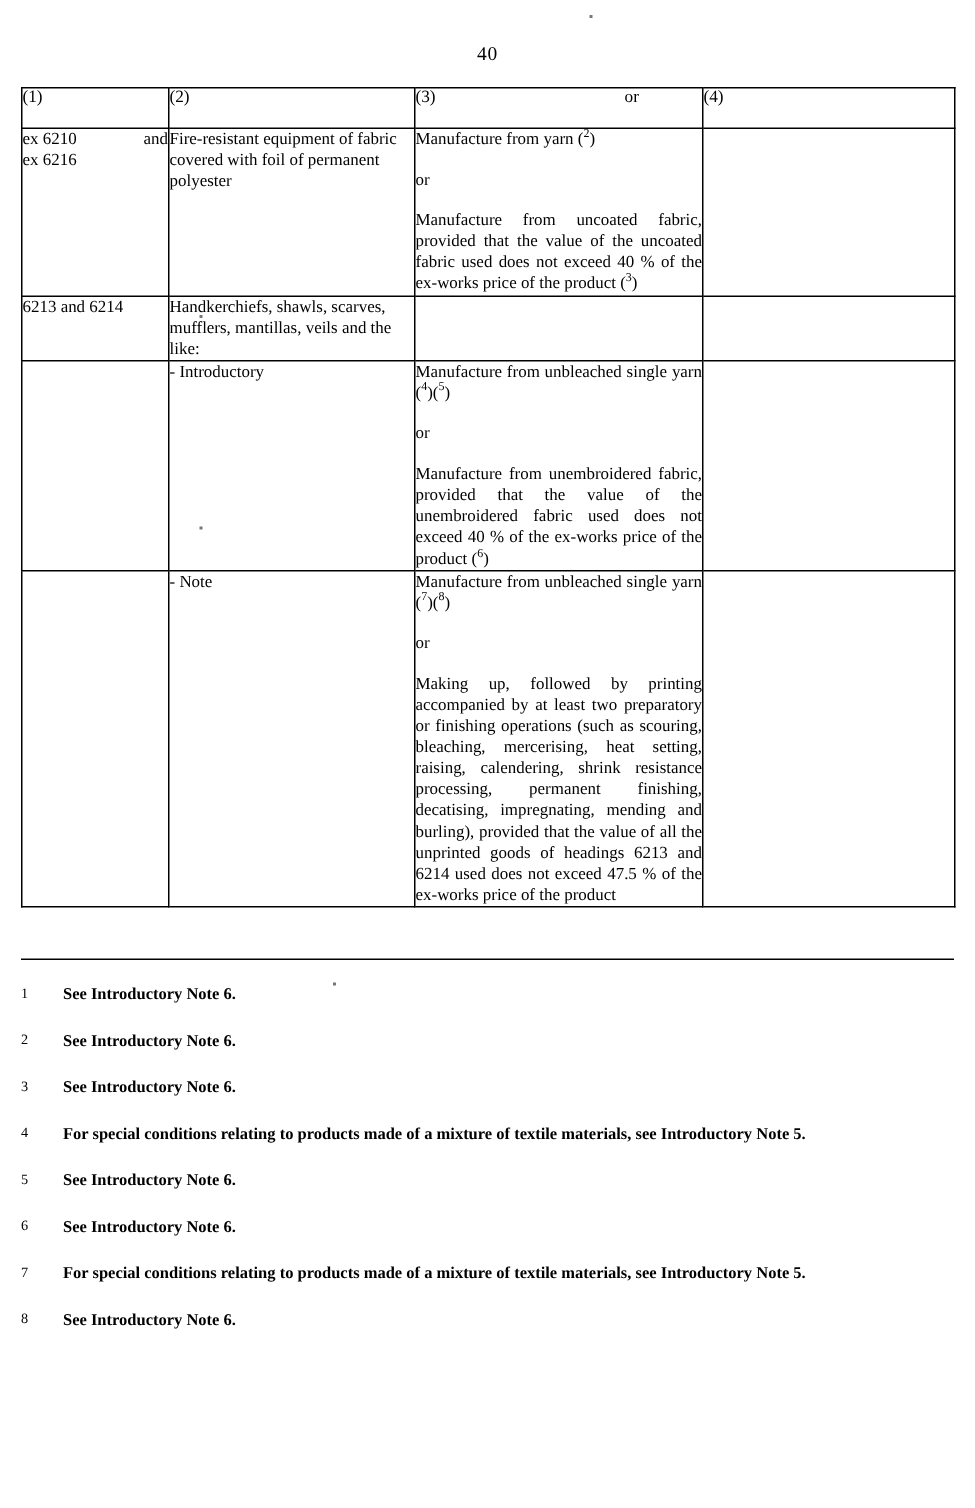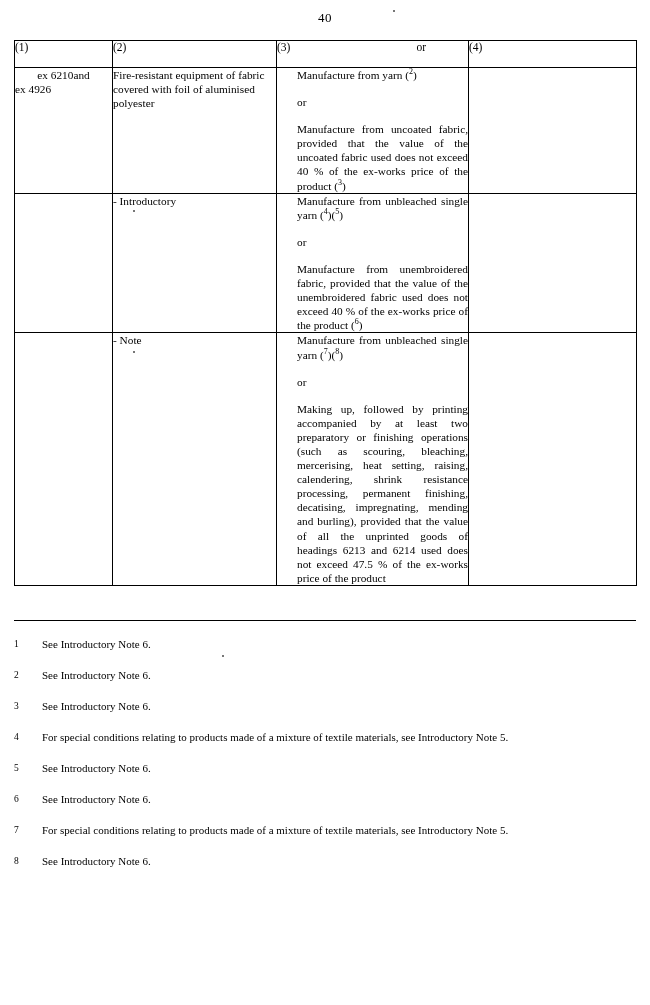--- a/index.html
+++ b/index.html
@@ -18,21 +18,21 @@
   .page {
     position: relative;
     width: 650px;
     height: 1005px;
     box-sizing: border-box;
     padding: 0 14px;
   }
   .page-number {
     text-align: center;
     font-size: 13px;
-    padding-top: 10px;
+    padding-top: 28px;
     padding-bottom: 14px;
     letter-spacing: 0.5px;
   }
   table.rules {
     border-collapse: collapse;
     width: 622px;
     margin: 0 auto;
     table-layout: fixed;
   }
   table.rules td {
@@ -54,25 +54,25 @@
     display: flex;
     justify-content: space-between;
     padding-right: 42px;
   }
 
   .cellpad {
     padding: 8px 7px 8px 7px;
     font-size: 11.3px;
     line-height: 14.1px;
   }
-  .cellpad.just { text-align: justify; padding-left: 20px; }
+  .cellpad.just { text-align: justify; }
 
   .code-line {
     display: flex;
-    justify-content: center;
+    justify-content: space-between;
   }
   .code-line span { white-space: nowrap; }
 
   .blk { margin: 0 0 13px 0; }
   .blk:last-child { margin-bottom: 0; }
   .or { margin: 0 0 13px 0; }
 
   sup {
     font-size: 8px;
     vertical-align: super;
@@ -93,21 +93,21 @@
     display: flex;
     font-size: 11px;
     line-height: 14px;
     margin-bottom: 17px;
   }
   .fn .num {
     width: 28px;
     flex: 0 0 28px;
     font-size: 9.5px;
   }
-  .fn .txt { flex: 1 1 auto; }
+  .fn .txt { flex: 1 1 auto; font-weight: bold; }
 
   .dot {
     position: absolute;
     width: 2px;
     height: 2px;
     background: #777;
   }
 </style>
 </head>
 <body>
@@ -135,33 +135,46 @@
         </td>
         <td>(4)</td>
       </tr>
 
       <tr>
         <td class="cellpad">
           <div class="code-line">
             <span>ex 6210</span>
             <span>and</span>
           </div>
-          <div>ex 4926</div>
-        </td>
-        <td class="cellpad">
-          <div>Fire-resistant equipment of fabric covered with foil of aluminised polyester</div>
+          <div>ex 6216</div>
+        </td>
+        <td class="cellpad">
+          <div>Fire-resistant equipment of fabric covered with foil of permanent polyester</div>
         </td>
         <td class="cellpad just">
           <div class="blk">Manufacture from yarn (<sup>2</sup>)</div>
           <div class="or">or</div>
           <div class="blk">Manufacture from uncoated fabric, provided that the value of the uncoated fabric used does not exceed 40 % of the ex-works price of the product (<sup>3</sup>)</div>
         </td>
         <td class="cellpad"></td>
       </tr>
 
+      <tr>
+        <td class="cellpad">
+          <div class="code-line">
+            <span>6213 and 6214</span>
+            <span></span>
+          </div>
+        </td>
+        <td class="cellpad">
+          <div>Handkerchiefs, shawls, scarves, mufflers, mantillas, veils and the like:</div>
+        </td>
+        <td class="cellpad just"></td>
+        <td class="cellpad"></td>
+      </tr>
 
       <tr>
         <td class="cellpad"></td>
         <td class="cellpad">
           <div>- Introductory</div>
         </td>
         <td class="cellpad just">
           <div class="blk">Manufacture from unbleached single yarn (<sup>4</sup>)(<sup>5</sup>)</div>
           <div class="or">or</div>
           <div class="blk">Manufacture from unembroidered fabric, provided that the value of the unembroidered fabric used does not exceed 40 % of the ex-works price of the product (<sup>6</sup>)</div>

